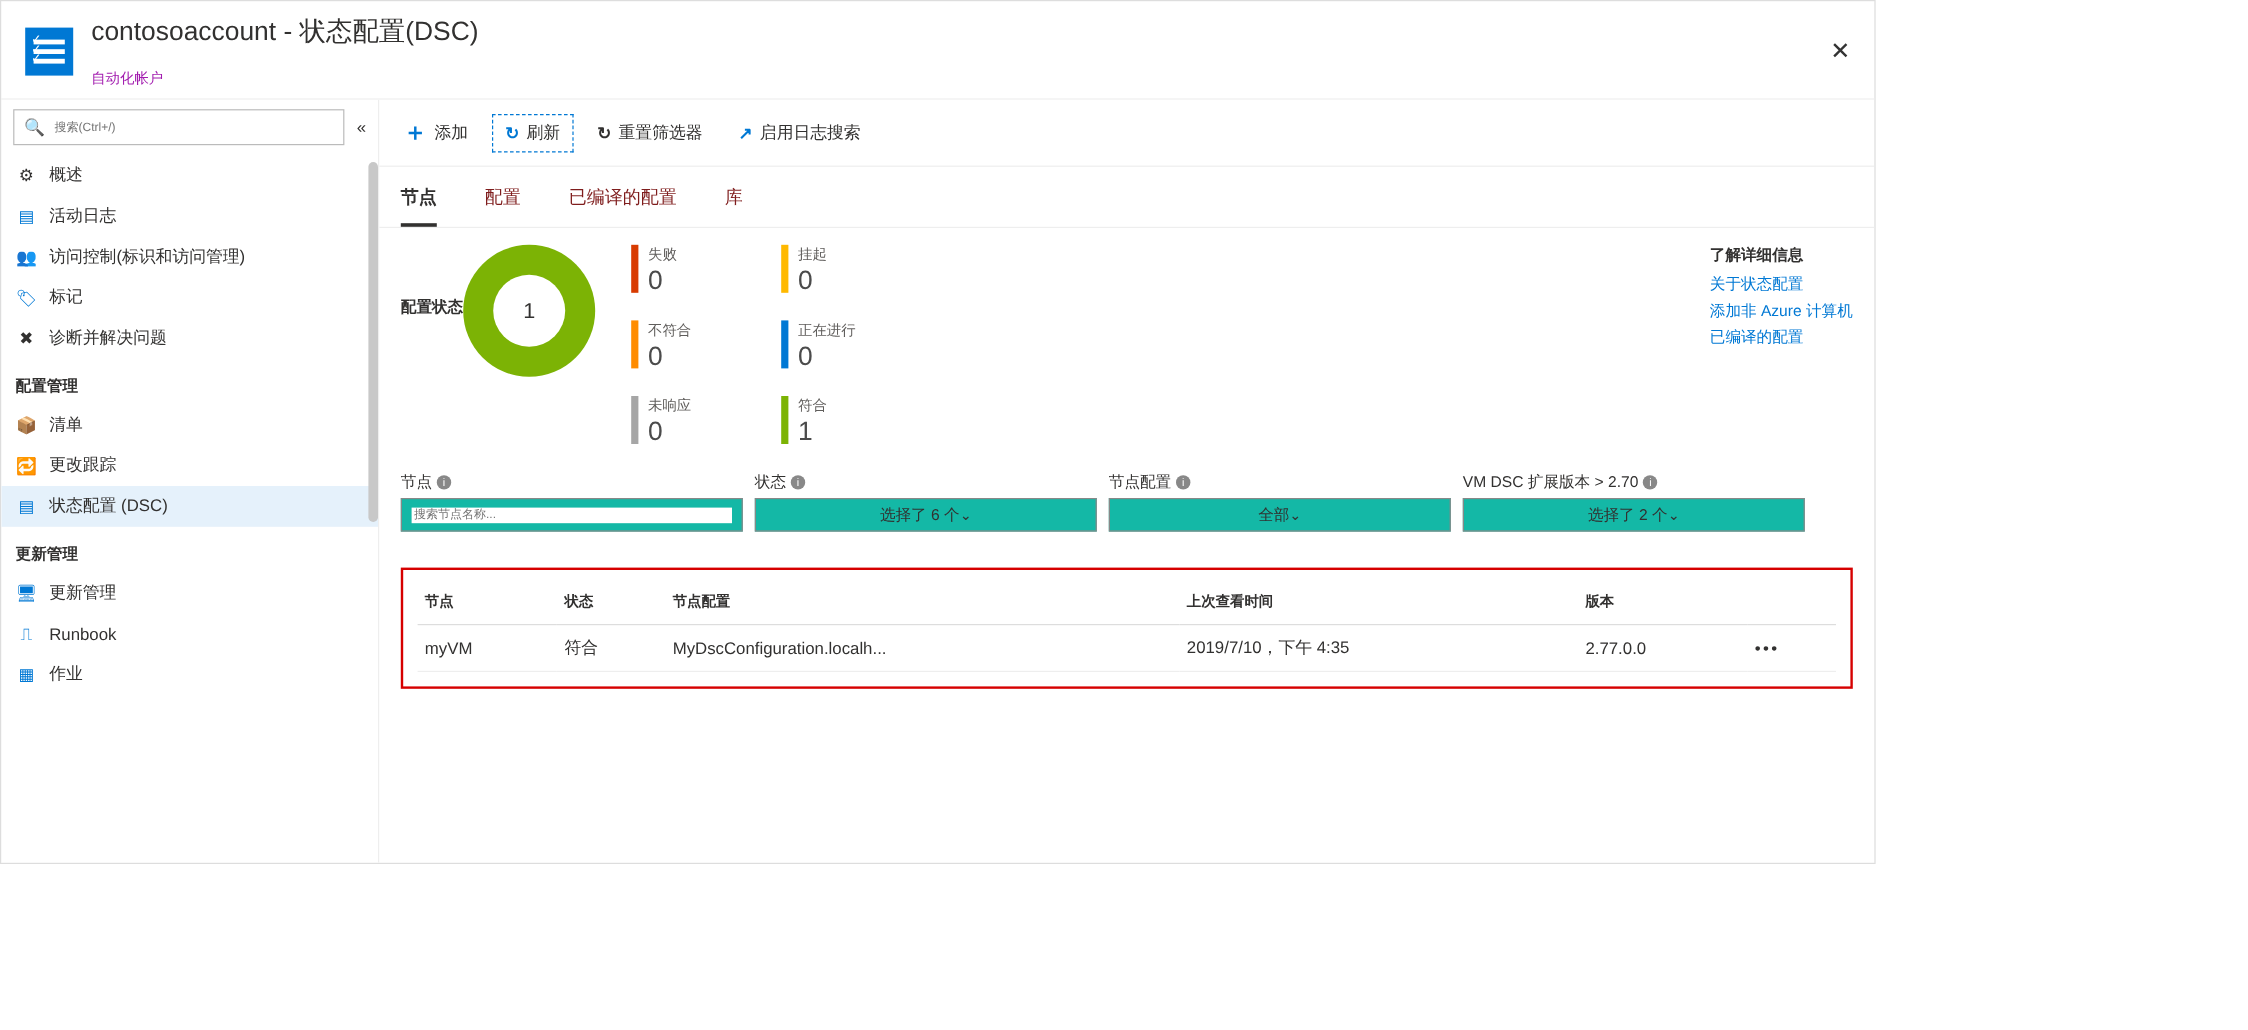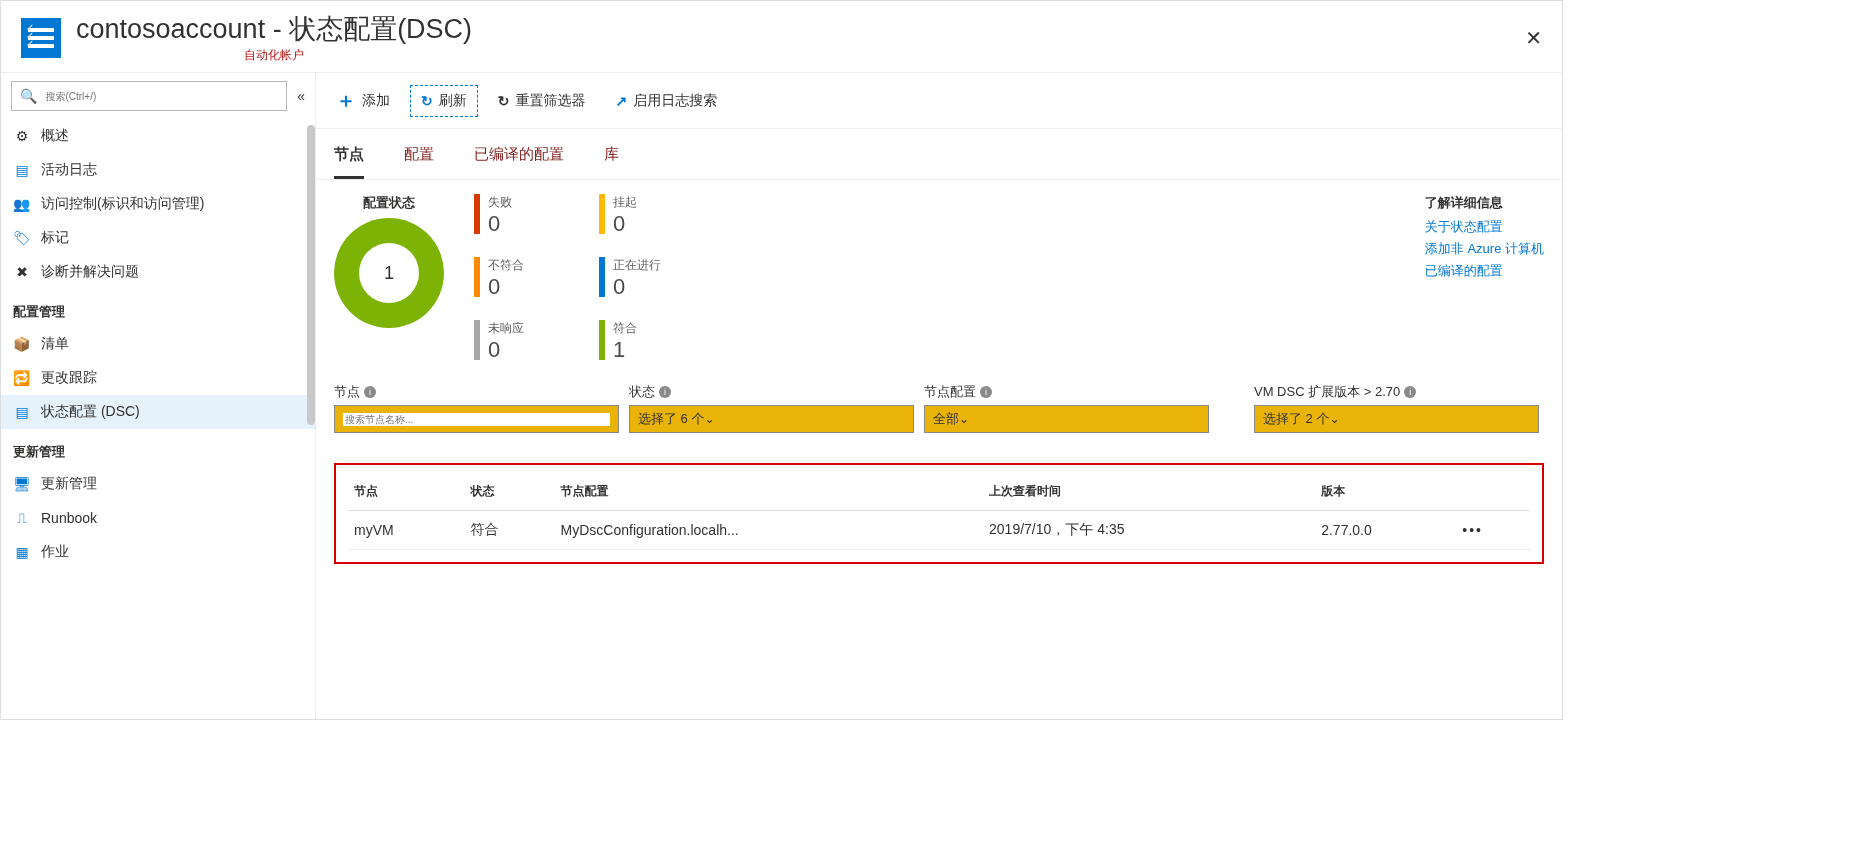--- a/index.html
+++ b/index.html
@@ -2,22 +2,22 @@
 <html><head>
 <meta charset="utf-8">
 <style>
   * { box-sizing: border-box; font-family: "Segoe UI", Arial, sans-serif; }
   body { margin: 0; background: #fff; color: #323130; font-size: 14px; }
   .window { display: flex; flex-direction: column; width: 1563px; height: 720px; border: 1px solid #ddd; position: relative; }
   .header { display: flex; align-items: center; padding: 10px 20px 8px 20px; }
   .header-icon { width: 40px; height: 40px; background: #0078d4; display: flex; flex-direction: column; justify-content: center; align-items: center; margin-right: 15px; }
   .header-icon-line { width: 26px; height: 4px; background: #fff; margin: 2px 0; position: relative; }
   .header-icon-line::before { content: "✓"; color: #fff; font-size: 10px; position: absolute; left: -2px; top: -6px; }
-  .header-title { font-size: 27px; font-weight: 400; }
-  .header-subtitle { font-size: 12px; color: #b91c1c; margin-top: 0; text-align: center; }
+  .header-title { font-size: 22px; font-weight: 400; }
+  .header-subtitle { font-size: 12px; color: #a21caf; margin-top: 16px; }
   .close-btn { margin-left: auto; font-size: 20px; cursor: pointer; color: #333; }
   .body { display: flex; flex: 1; overflow: hidden; border-top: 1px solid #eee; }
   
   .sidebar { width: 315px; border-right: 1px solid #eee; display: flex; flex-direction: column; position: relative; }
   .sidebar-top { display: flex; align-items: center; padding: 8px 10px; }
   .search-box { flex: 1; display: flex; align-items: center; border: 1px solid #bbb; height: 30px; padding: 0 8px; }
   .search-box input { border: none; outline: none; flex: 1; font-size: 13px; }
   .collapse-icon { margin-left: 10px; font-size: 14px; cursor: pointer; }
   .sidebar-list { overflow-y: auto; flex: 1; }
   .sidebar-item { display: flex; align-items: center; padding: 8px 12px; cursor: pointer; color: #323130; }
@@ -29,21 +29,21 @@
   .main { flex: 1; display: flex; flex-direction: column; padding: 0; overflow: hidden; }
   .toolbar { display: flex; align-items: center; padding: 8px 10px; border-bottom: 1px solid #eee; gap: 10px; }
   .toolbar-btn { display: flex; align-items: center; gap: 6px; padding: 6px 10px; cursor: pointer; color: #323130; }
   .toolbar-btn .ticon { color: #0078d4; font-weight: bold; }
   .toolbar-btn.dashed { border: 1px dashed #0078d4; }
   .tabs { display: flex; gap: 40px; padding: 10px 18px 0 18px; border-bottom: 1px solid #eee; }
   .tab { padding: 6px 0 12px 0; cursor: pointer; color: #7f1d1d; font-size: 15px; }
   .tab.active { color: #323130; border-bottom: 3px solid #323130; font-weight: 600; }
   .content { padding: 14px 18px; flex: 1; overflow: auto; position: relative; }
   .stat-row { display: flex; align-items: flex-start; gap: 30px; }
-  .donut-block { display: flex; flex-direction: column; align-items: center; }
+  .donut-block { display: flex; flex-direction: row; align-items: center; }
   .donut-title { font-size: 13px; font-weight: 700; margin-bottom: 6px; }
   .donut { width: 110px; height: 110px; border-radius: 50%; background: #7cb305; display: flex; align-items: center; justify-content: center; position: relative; }
   .donut::before { content: ""; width: 60px; height: 60px; background: #fff; border-radius: 50%; position: absolute; }
   .donut-label { position: relative; font-size: 18px; z-index: 2; }
   .stat-cols { display: flex; gap: 75px; }
   .stat-col { display: flex; flex-direction: column; gap: 20px; }
   .stat-item { display: flex; align-items: flex-start; gap: 8px; }
   .stat-bar { width: 6px; height: 40px; }
   .stat-label { font-size: 12px; color: #605e5c; }
   .stat-value { font-size: 22px; color: #4b4b4b; }
@@ -53,26 +53,26 @@
   .bar-yellow { background: #ffb900; }
   .bar-blue { background: #0078d4; }
   .bar-green { background: #7cb305; }
   .learn-more { margin-left: auto; }
   .learn-more .lm-title { font-weight: 700; font-size: 13px; margin-bottom: 6px; }
   .learn-more a { display: block; color: #0078d4; font-size: 13px; margin-bottom: 4px; cursor: pointer; }
   .filters-row { display: flex; gap: 10px; margin-top: 20px; }
   .filter-block { display: flex; flex-direction: column; gap: 4px; }
   .filter-label { font-size: 13px; color: #323130; display: flex; align-items: center; gap: 4px; }
   .info-icon { width: 12px; height: 12px; border-radius: 50%; background: #888; color: #fff; font-size: 9px; display: inline-flex; align-items: center; justify-content: center; }
-  .filter-input, .filter-select { height: 28px; border: 1px solid #888; padding: 0 8px; font-size: 13px; display: flex; align-items: center; justify-content: flex-start; background: #eab308; cursor: pointer; }
+  .filter-input, .filter-select { height: 28px; border: 1px solid #888; padding: 0 8px; font-size: 13px; display: flex; align-items: center; justify-content: center; background: #14b8a6; cursor: pointer; }
   .filter-select .chev { font-size: 12px; }
   .f1 { width: 285px; }
   .f2 { width: 285px; }
   .f3 { width: 285px; }
-  .f4 { width: 285px; margin-left: 35px; }
+  .f4 { width: 285px; }
   .table-wrap { margin-top: 30px; border: 2px solid #d60000; padding: 8px 12px 12px 12px; }
   .tbl { width: 100%; border-collapse: collapse; }
   .tbl th, .tbl td { text-align: left; padding: 10px 6px; font-size: 14px; }
   .tbl th { font-size: 12px; font-weight: 600; color: #323130; border-bottom: 1px solid #ddd; }
   .tbl td { border-bottom: 1px solid #eee; }
   .row-actions { text-align: right; font-size: 18px; letter-spacing: 2px; cursor: pointer; }
   input.plain { border: none; outline: none; width: 100%; font-size: 10px; }
 </style>
 </head>
 <body>

